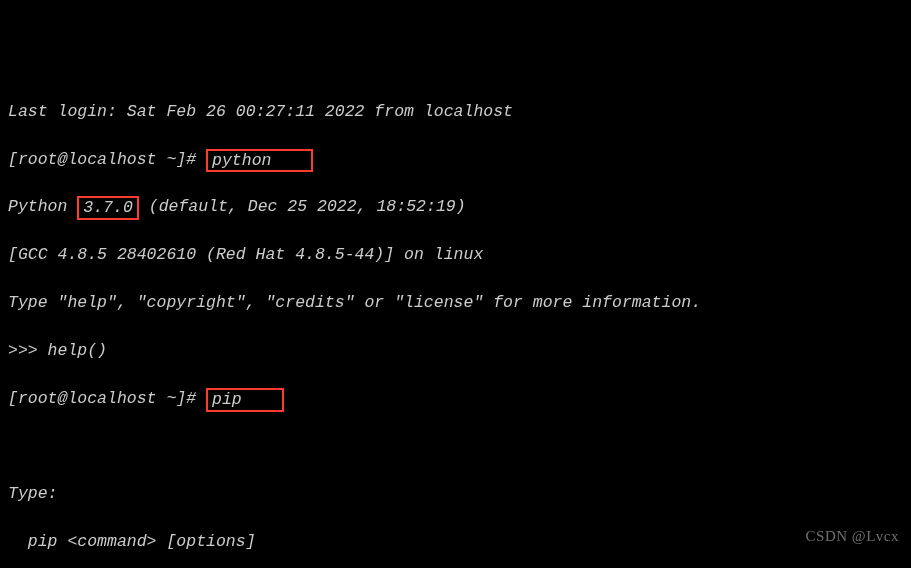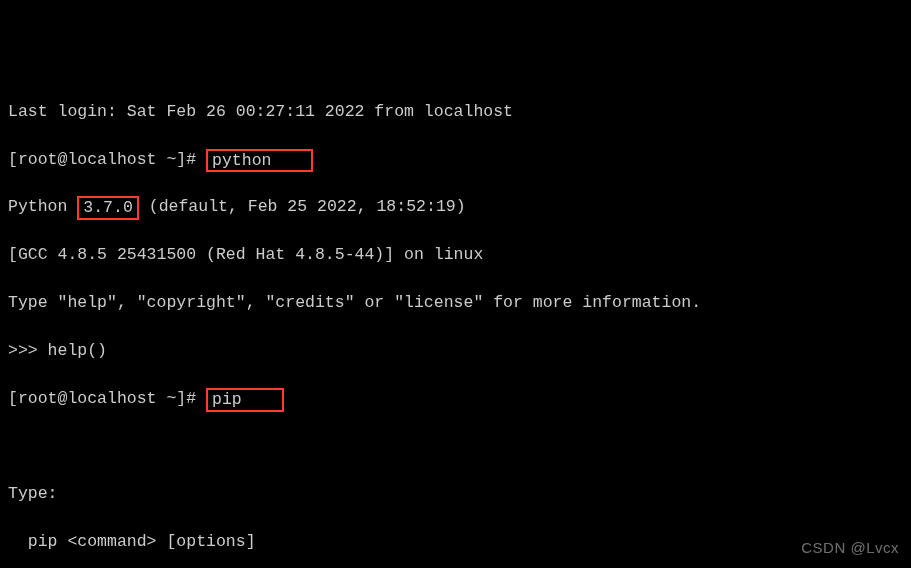--- a/index.html
+++ b/index.html
@@ -9,49 +9,49 @@
       font-family: "Courier New", Consolas, monospace;
       font-size: 16.5px;
       line-height: 1.45;
       width: 911px;
       height: 568px;
       overflow: hidden;
       padding: 4px 8px;
       position: relative;
       white-space: pre;
     }
-    .line { display: block; }
+    .line { display: block; font-style: italic; }
     .hl-red {
       border: 2px solid #ff3b30;
       padding: 0 4px;
       display: inline-block;
       line-height: 1.2;
       position: relative;
       top: 1px;
     }
     .hl-red.wide { padding-right: 40px; }
     .watermark {
       position: absolute;
       right: 12px;
-      bottom: 9px;
+      bottom: 20px;
       color: rgba(200,200,200,0.55);
-      font-family: Liberation Sans, sans-serif;
+      font-family: Liberation Serif, serif;
       font-size: 15px;
       letter-spacing: 0.5px;
     }
   </style>
 </head>
 <body>
 
 
 
 <span class="line">Last login: Sat Feb 26 00:27:11 2022 from localhost</span>
 <span class="line"><span>[root@localhost ~]# </span><span class="hl-red wide">python</span></span>
-<span class="line"><span>Python </span><span class="hl-red">3.7.0</span><span> (default, Feb 25 2022, 18:52:19)</span></span>
-<span class="line">[GCC 4.8.5 25431500 (Red Hat 4.8.5-44)] on linux</span>
+<span class="line"><span>Python </span><span class="hl-red">3.7.0</span><span> (default, Dec 25 2022, 18:52:19)</span></span>
+<span class="line">[GCC 4.8.5 28402610 (Red Hat 4.8.5-44)] on linux</span>
 <span class="line">Type "help", "copyright", "credits" or "license" for more information.</span>
 <span class="line"><span>&gt;&gt;&gt; </span><span>help()</span></span>
 <span class="line"><span>[root@localhost ~]# </span><span class="hl-red wide">pip</span></span>
 <span class="line"> </span>
 <span class="line">Type:</span>
 <span class="line">  pip &lt;command&gt; [options]</span>
 
 
 
 

